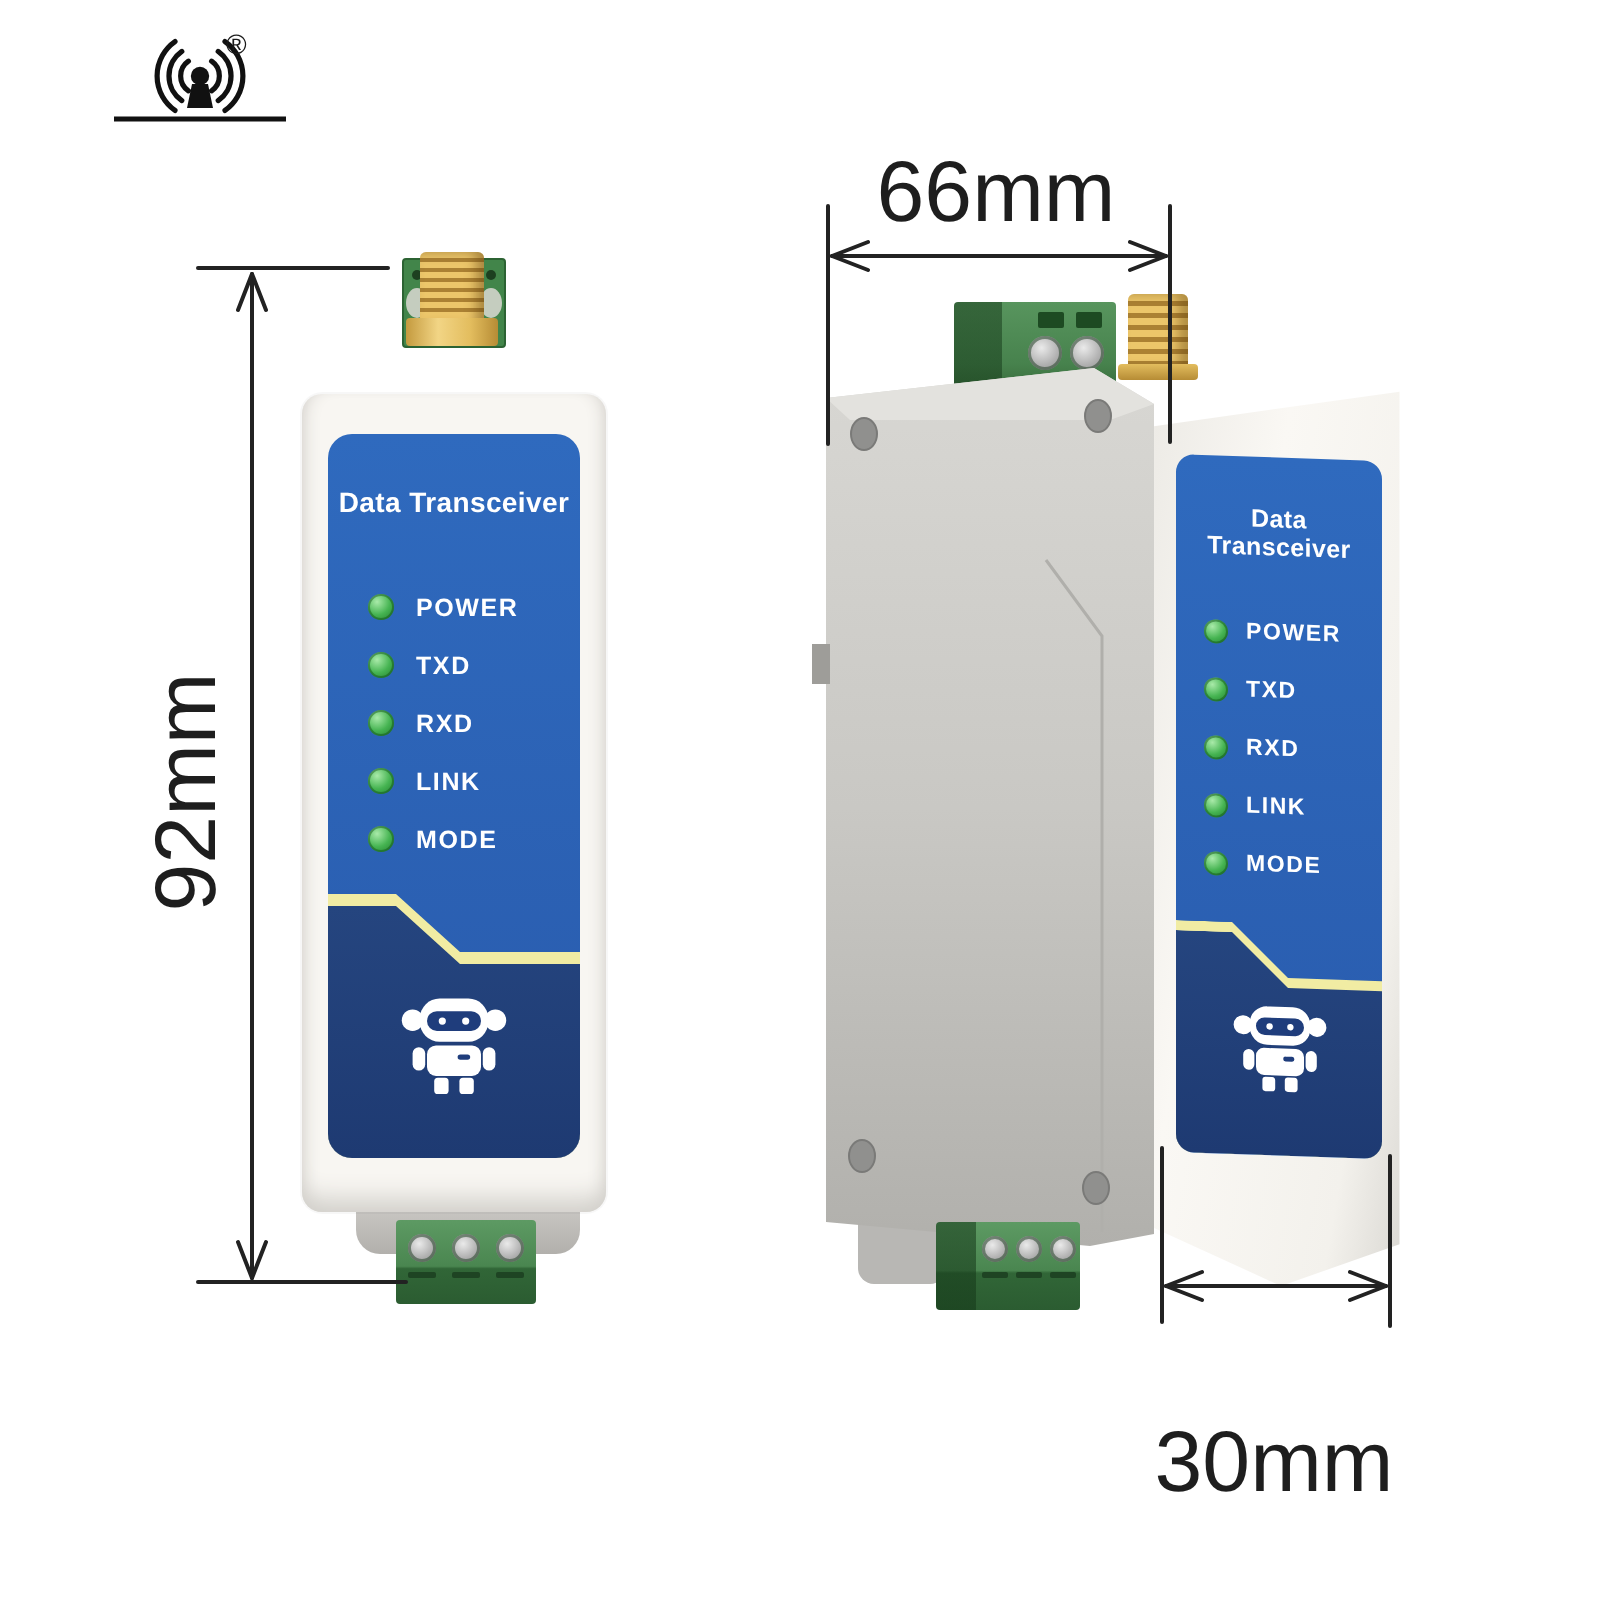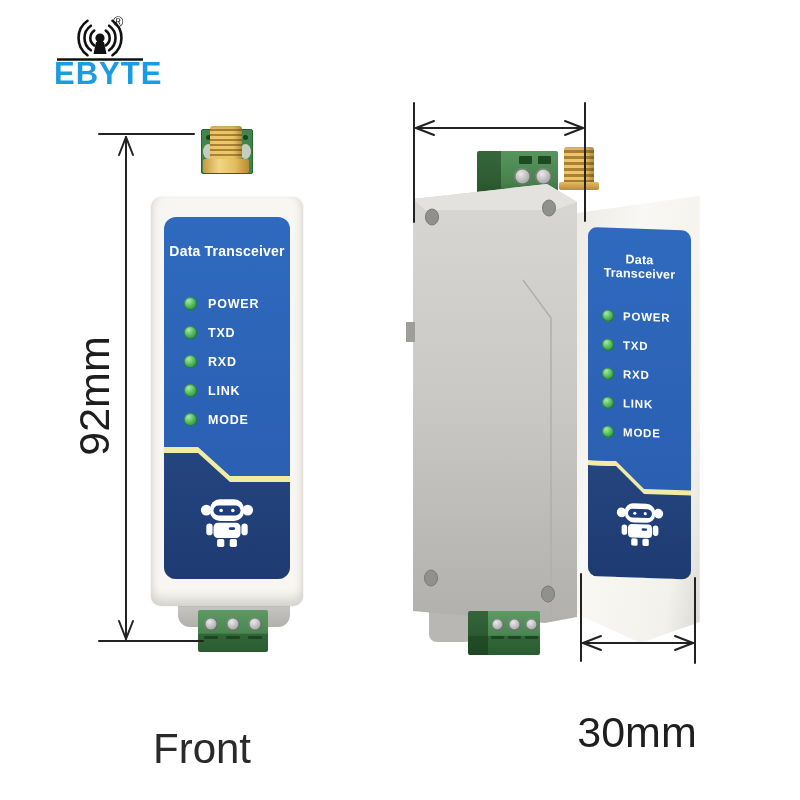--- a/index.html
+++ b/index.html
@@ -102,21 +102,20 @@
         <path d="M33.5,8.8 A21,21 0 0 0 33.5,43.2"></path>
         <path d="M51.8,18.6 A9,9 0 0 1 51.8,33.4"></path>
         <path d="M55.1,13.7 A15,15 0 0 1 55.1,38.3"></path>
         <path d="M58.5,8.8 A21,21 0 0 1 58.5,43.2"></path>
       </g>
       <circle cx="46" cy="26" r="4.6" fill="#111"></circle>
       <path d="M42,30 L50,30 L52.5,42 L39.5,42 Z" fill="#111"></path>
       <line x1="3" y1="47.5" x2="89" y2="47.5" stroke="#111" stroke-width="2.4"></line>
     </svg>
     <span class="reg">®</span>
-    <div class="brand">EBYTE</div>
   </div>
 
   <div>
     <div class="ant-base">
       <span class="ant-dot" style="left:4px;"></span>
         <span class="ant-dot" style="right:4px;"></span>
       <span class="ant-blob" style="left:1px;"></span>
         <span class="ant-blob" style="right:1px;"></span>
     </div>
     <div class="ant-thread"></div>
@@ -279,16 +278,16 @@
 
       <line x1="583" y1="643" x2="693" y2="643"></line>
       <path d="M583,643 L601,636 M583,643 L601,650"></path>
       <path d="M693,643 L675,636 M693,643 L675,650"></path>
       <line x1="581" y1="574" x2="581" y2="661"></line>
       <line x1="695" y1="578" x2="695" y2="663"></line>
     </g>
   </svg>
 
   <div class="dim-label rot" style="left:94px;top:396px;">92mm</div>
+  <div class="dim-label" style="left:498px;top:97px;">66mm</div>
   <div class="dim-label" style="left:637px;top:732px;">30mm</div>
-  <div class="view-label" style="left:202px;top:749px;">Front</div>
 
 </div>
 
 </body></html>

